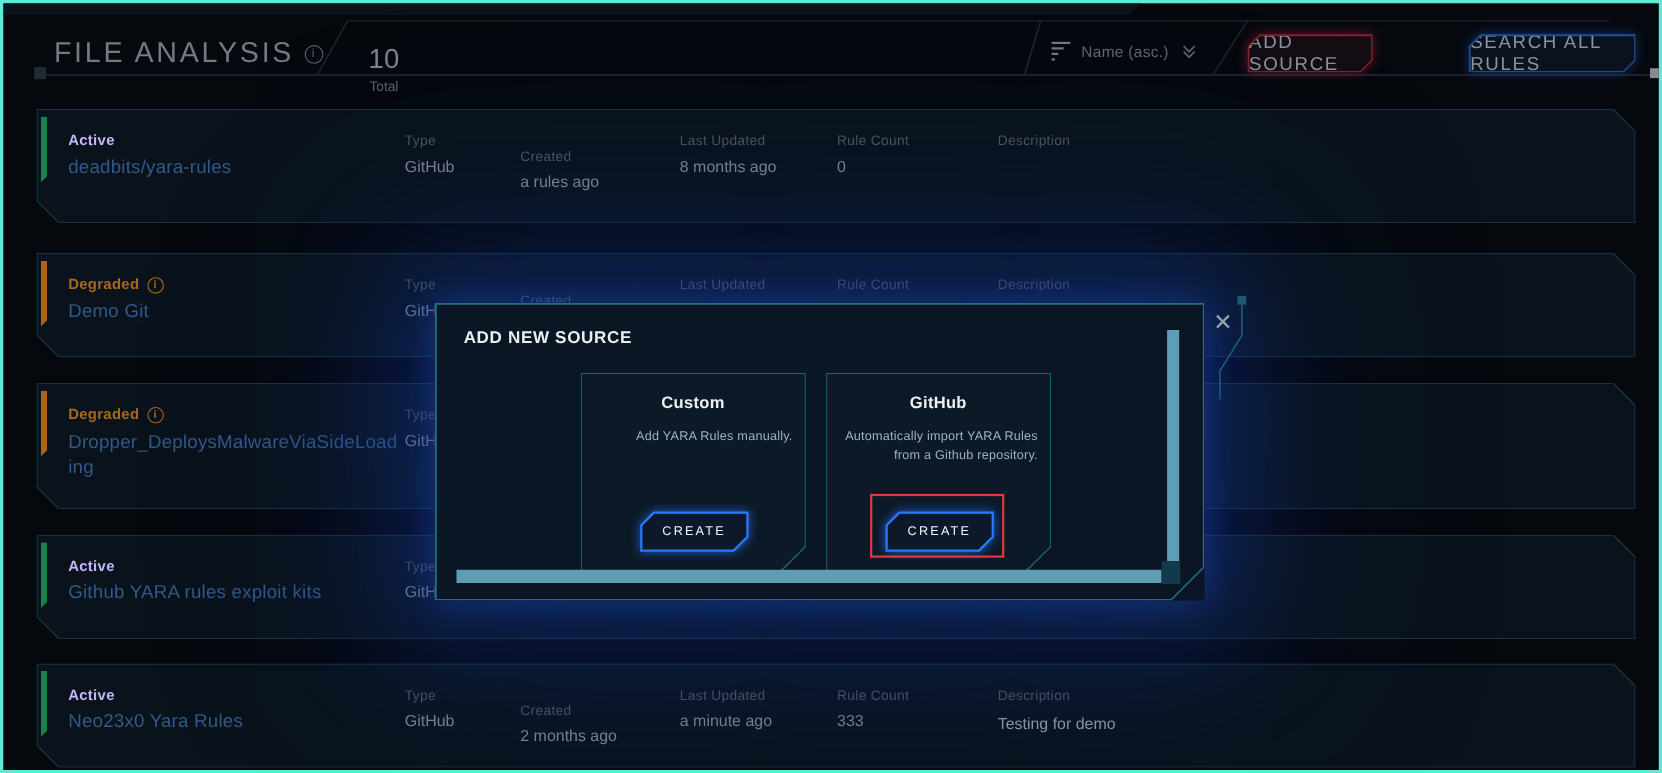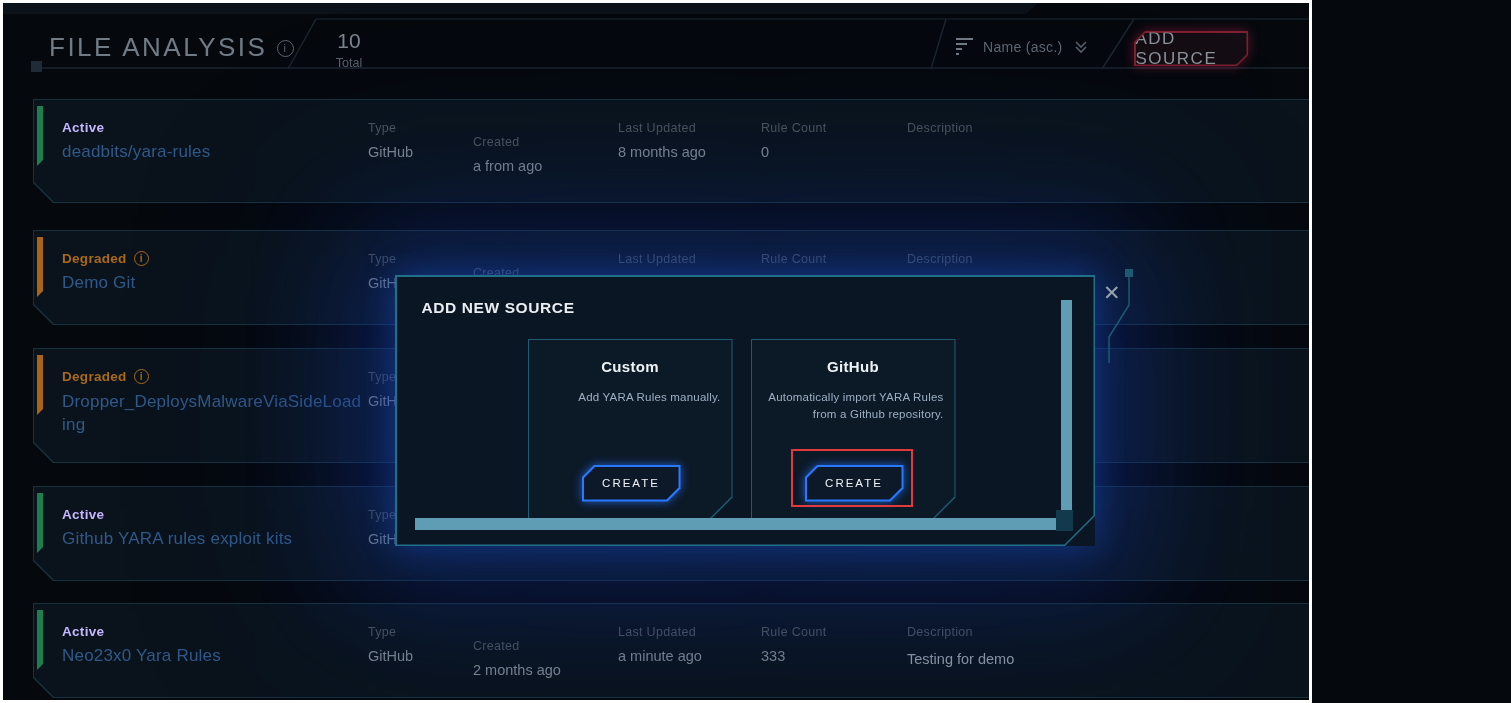--- a/index.html
+++ b/index.html
@@ -1,34 +1,34 @@
 <!DOCTYPE html>
 <html><head>
 <meta charset="utf-8">
 <style>
   * { margin:0; padding:0; box-sizing:border-box; }
   html,body { width:1511px; height:703px; }
   body { font-family:"Liberation Sans", sans-serif; background:#05080d; overflow:hidden; }
 
-  .screen { position:absolute; inset:0; width:1312px; height:703px;
-            background:#05080d; border:3px solid #ffffff; overflow:hidden; }
+  .screen { position:absolute; inset:0; width:1511px; height:703px;
+            background:#05080d; border:3px solid #5eead4; overflow:hidden; }
 
   .top-strip { position:absolute; left:0; top:0; width:1035px; height:11px; background:#0b121a;
                clip-path:polygon(0 0,100% 0,calc(100% - 12px) 100%,0 100%); }
 
   .hdr-svg { position:absolute; left:0; top:0; pointer-events:none; }
 
   
   .page-title { position:absolute; left:46px; top:29px; font-size:26px; letter-spacing:2.5px;
                 color:#707b85; font-weight:500; white-space:nowrap; }
   .info-circ { display:inline-block; width:17px; height:17px; border:1px solid #5d6771; border-radius:50%;
                color:#5d6771; font-size:11px; line-height:15px; text-align:center; vertical-align:4px;
                margin-left:10px; font-style:normal; }
   .tab-total { position:absolute; left:300px; top:26px; width:92px; text-align:center; }
-  .tab-total .num { font-size:21px; color:#7b858d; }
+  .tab-total .num { font-size:25px; color:#7b858d;margin-top:11px; }
   .tab-total .lbl { font-size:12.5px; color:#57616b; margin-top:3px; }
 
   .sort-group { position:absolute; left:953px; top:35px; display:flex; align-items:center; gap:10px; cursor:pointer; }
   .sort-icon { display:flex; flex-direction:column; gap:3px; }
   .sort-icon i { display:block; height:2px; background:#6f7a84; }
   .sort-label { font-size:14px; color:#5d6872; letter-spacing:.3px; }
 
   .hbtn-wrap { position:absolute; top:28px; height:35px; }
   .hbtn-wrap.red  { left:1131px; width:114px; filter:drop-shadow(0 0 6px rgba(200,35,70,.45)); }
   .hbtn-wrap.blue { left:1332px; width:152px; filter:drop-shadow(0 0 6px rgba(35,95,210,.45)); }
@@ -153,21 +153,21 @@
   </div>
 
   <div class="row-card" style="top:96px;height:104px;">
     <div class="rfill">
       <div class="status-bar green"></div>
       <div class="row-status active"><span>Active</span></div>
       <div class="row-name">deadbits/yara-rules</div>
       <div class="col-lbl c-type">Type</div>
       <div class="col-val c-type">GitHub</div>
       <div class="col-lbl c-created">Created</div>
-      <div class="col-val c-created">a from ago</div>
+      <div class="col-val c-created">a rules ago</div>
       <div class="col-lbl c-updated">Last Updated</div>
       <div class="col-val c-updated">8 months ago</div>
       <div class="col-lbl c-count">Rule Count</div>
       <div class="col-val c-count">0</div>
       <div class="col-lbl c-desc">Description</div>
     </div>
   </div>
 
   <div class="row-card" style="top:227px;height:95px;">
     <div class="rfill">

